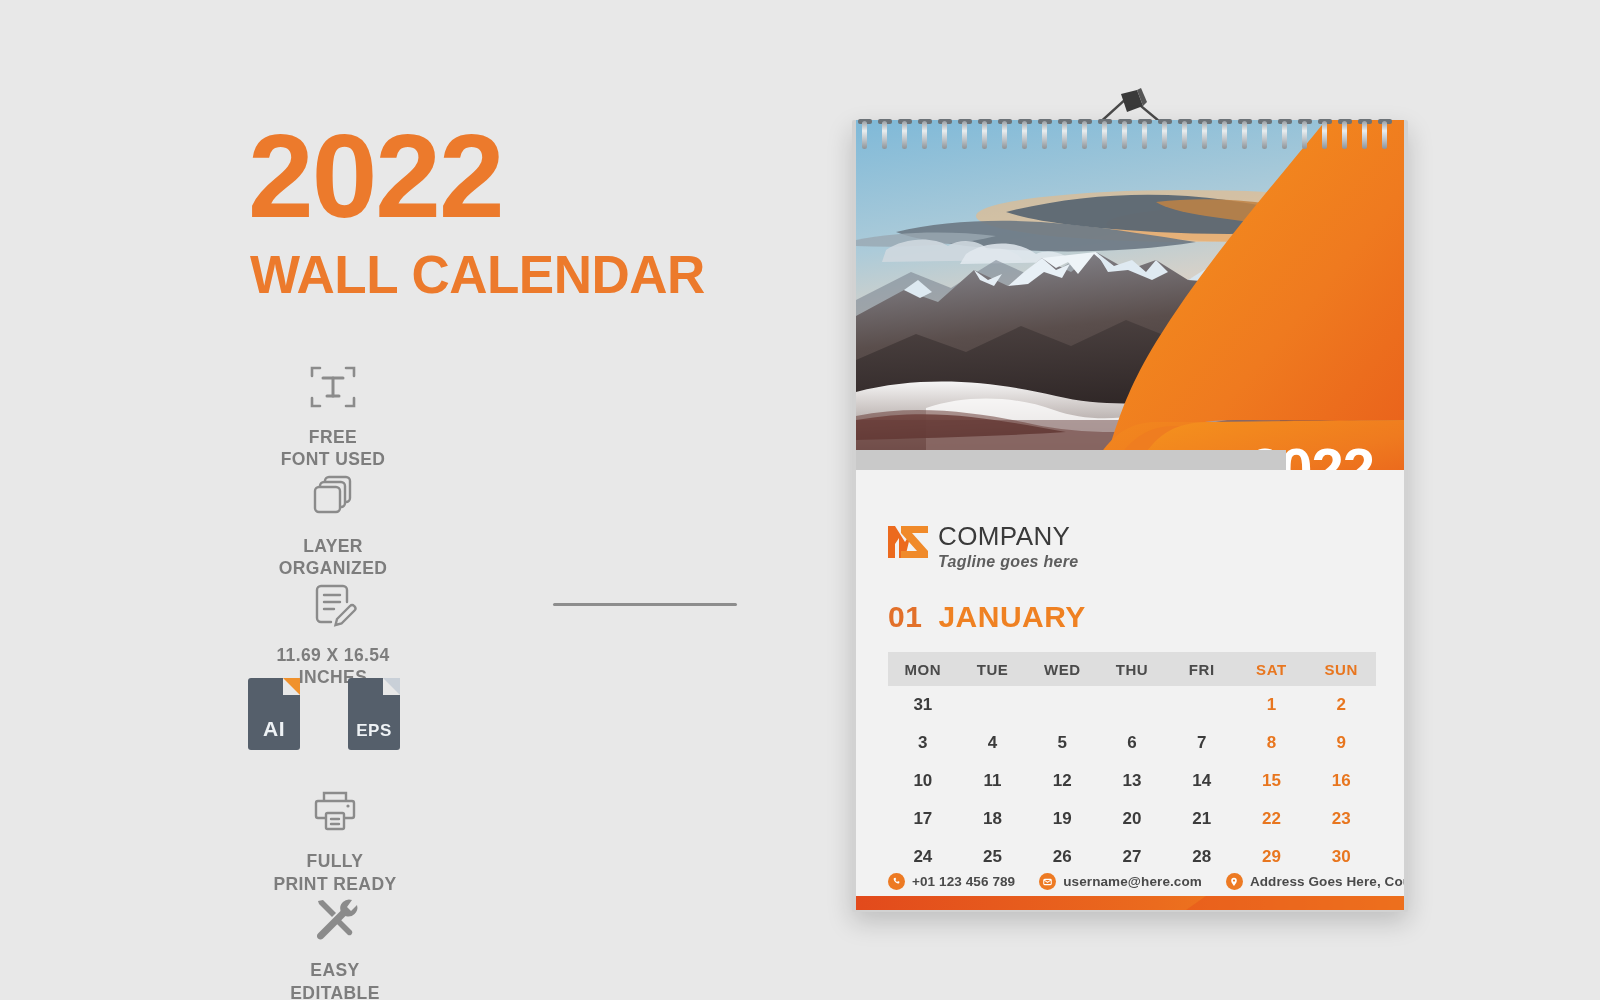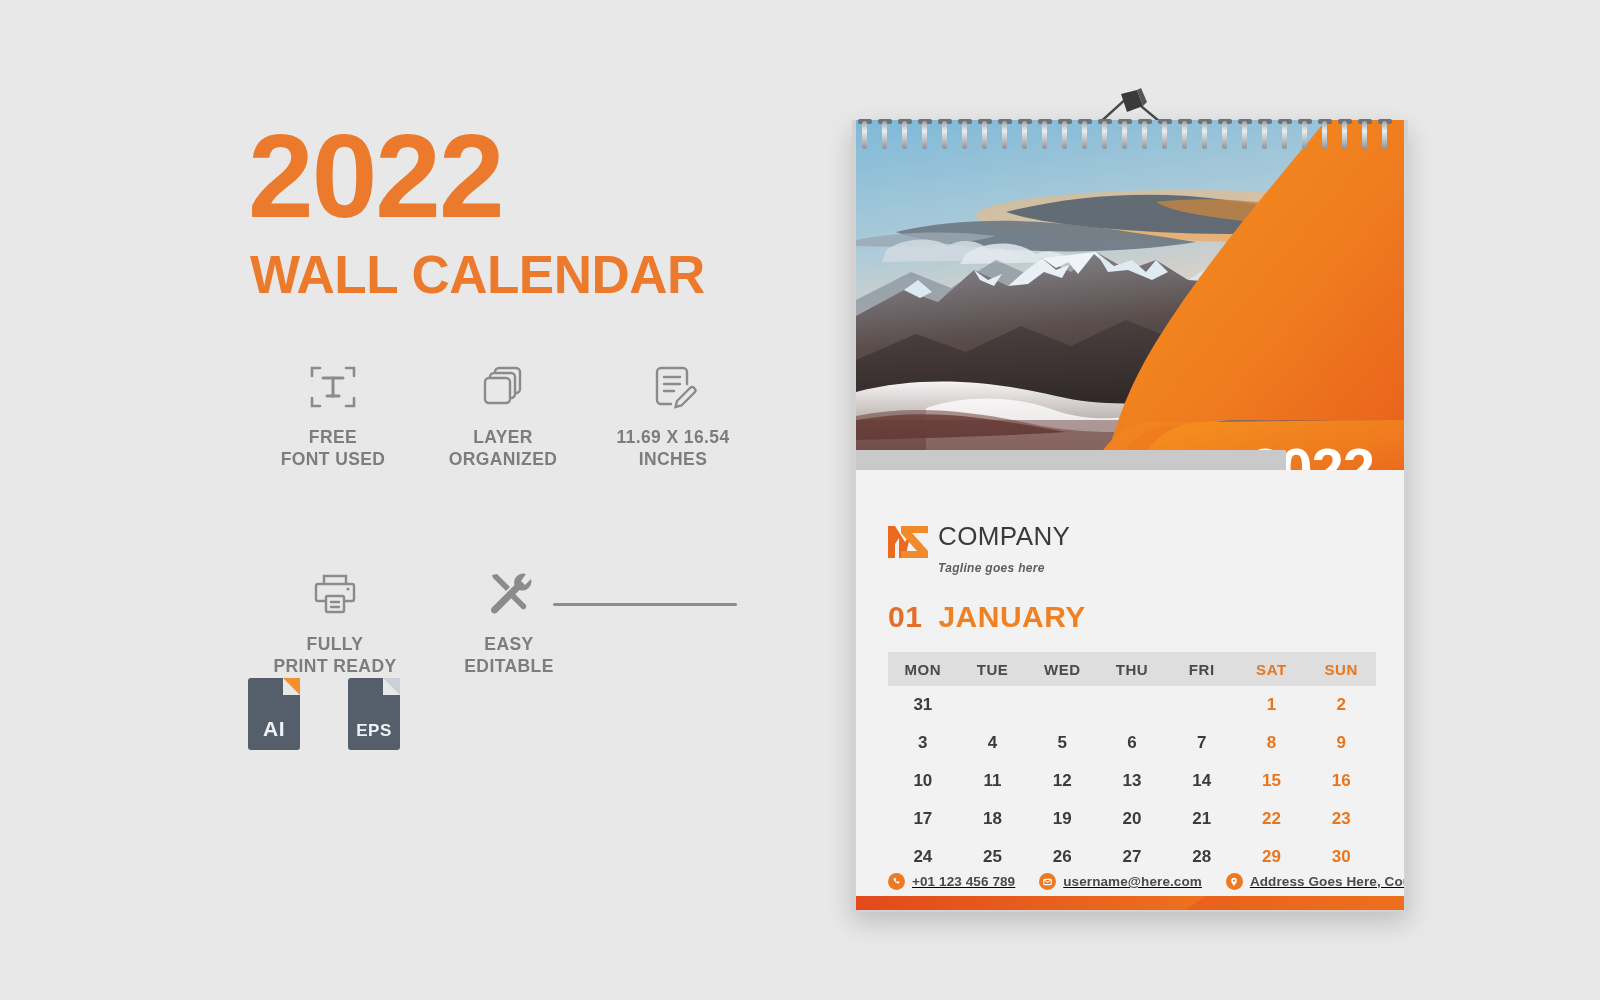--- a/index.html
+++ b/index.html
@@ -17,21 +17,21 @@
   .promo-year{
     font-size:118px;line-height:.95;font-weight:800;
     color:#ec7a2c;letter-spacing:-2px;margin:0;
   }
   .promo-sub{
     font-size:53px;line-height:1;font-weight:800;
     color:#ec7a2c;letter-spacing:-0.5px;margin:16px 0 0 2px;
   }
 
   .features{position:absolute;left:248px;top:362px;width:520px;}
-  .feat-row{display:flex;}
+  .feat-row{display:flex;flex-direction:column;}
   .feat-row.r1 .feat{width:170px;}
   .feat-row.r2{margin-top:98px;}
   .feat-row.r2 .feat{width:174px;}
   .feat{display:flex;flex-direction:column;align-items:center;}
   .feat-ico{height:50px;display:flex;align-items:center;justify-content:center;color:#8b8b8b;}
   .feat-ico svg{display:block;}
   .feat-label{
     margin-top:14px;text-align:center;color:#7d7d7d;
     font-size:17.5px;font-weight:700;line-height:1.28;letter-spacing:.4px;
   }
@@ -101,21 +101,21 @@
   }
   .body-area{
     position:absolute;left:0;top:350px;width:548px;height:440px;background:#f2f2f2;
   }
 
   
   .logo{position:absolute;left:30px;top:402px;display:flex;align-items:flex-start;}
   .logo-mark{width:46px;height:38px;margin-right:6px;}
   .logo-txt{display:flex;flex-direction:column;padding-top:1px;}
   .logo-name{font-size:26px;font-weight:400;color:#3a3a3a;letter-spacing:.4px;line-height:1;}
-  .logo-tag{font-size:12px;font-weight:700;color:#5e5e5e;letter-spacing:.3px;margin-top:12px;font-style:italic;}
+  .logo-tag{font-size:16px;font-weight:700;color:#5e5e5e;letter-spacing:.3px;margin-top:4px;font-style:italic;}
 
   
   .month-line{position:absolute;left:32px;top:480px;display:flex;align-items:baseline;}
   .month-num{font-size:30px;font-weight:800;color:#e2702a;letter-spacing:.5px;}
   .month-name{font-size:30px;font-weight:800;color:#ef8122;letter-spacing:.5px;margin-left:16px;}
 
   
   .grid{position:absolute;left:32px;top:532px;width:488px;}
   .head-row{
     display:grid;grid-template-columns:repeat(7,1fr);
@@ -126,21 +126,21 @@
     color:#4a4a4a;letter-spacing:.6px;
   }
   .head-cell.we{color:#e8761f;}
   .week{display:grid;grid-template-columns:repeat(7,1fr);height:38px;align-items:center;}
   .day{text-align:center;font-size:17px;font-weight:600;color:#3c3c3c;}
   .day.we{color:#e8761f;}
 
   
   .contact{
     position:absolute;left:32px;top:753px;width:492px;
-    display:flex;align-items:center;text-decoration:underline;
+    display:flex;align-items:center;
   }
   .ci{display:flex;align-items:center;margin-right:24px;}
   .ci:last-child{margin-right:0;}
   .ci-ico{
     width:17px;height:17px;border-radius:50%;background:#ed7a23;
     display:flex;align-items:center;justify-content:center;margin-right:7px;flex:0 0 auto;
   }
   .ci-ico svg{display:block;}
   .ci-txt{font-size:13.5px;color:#4a4a4a;font-weight:600;letter-spacing:.1px;white-space:nowrap;}
 

